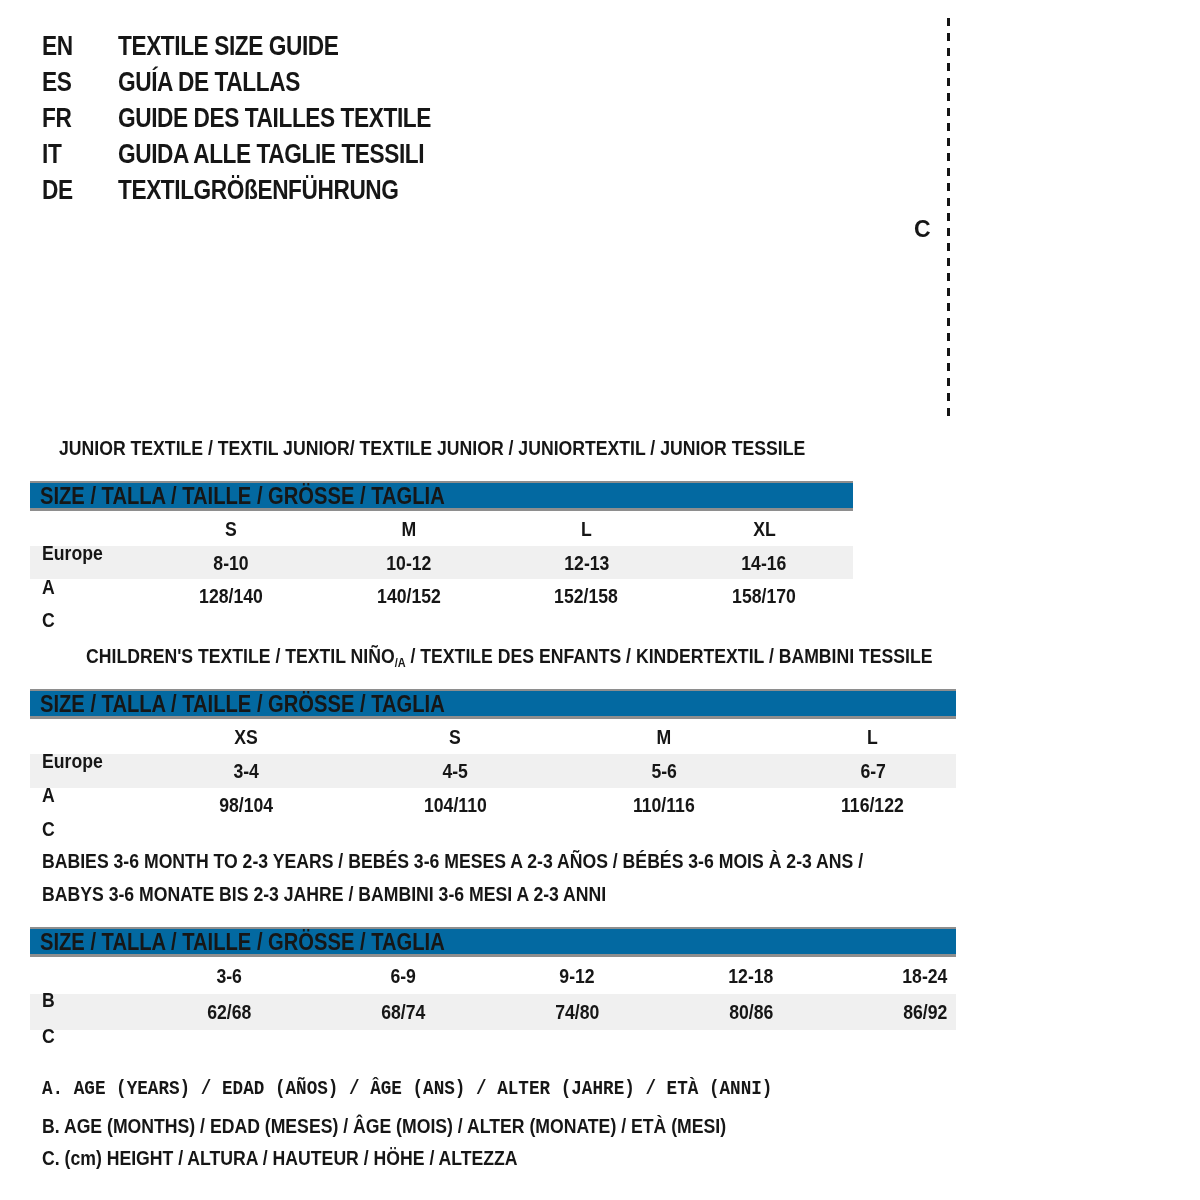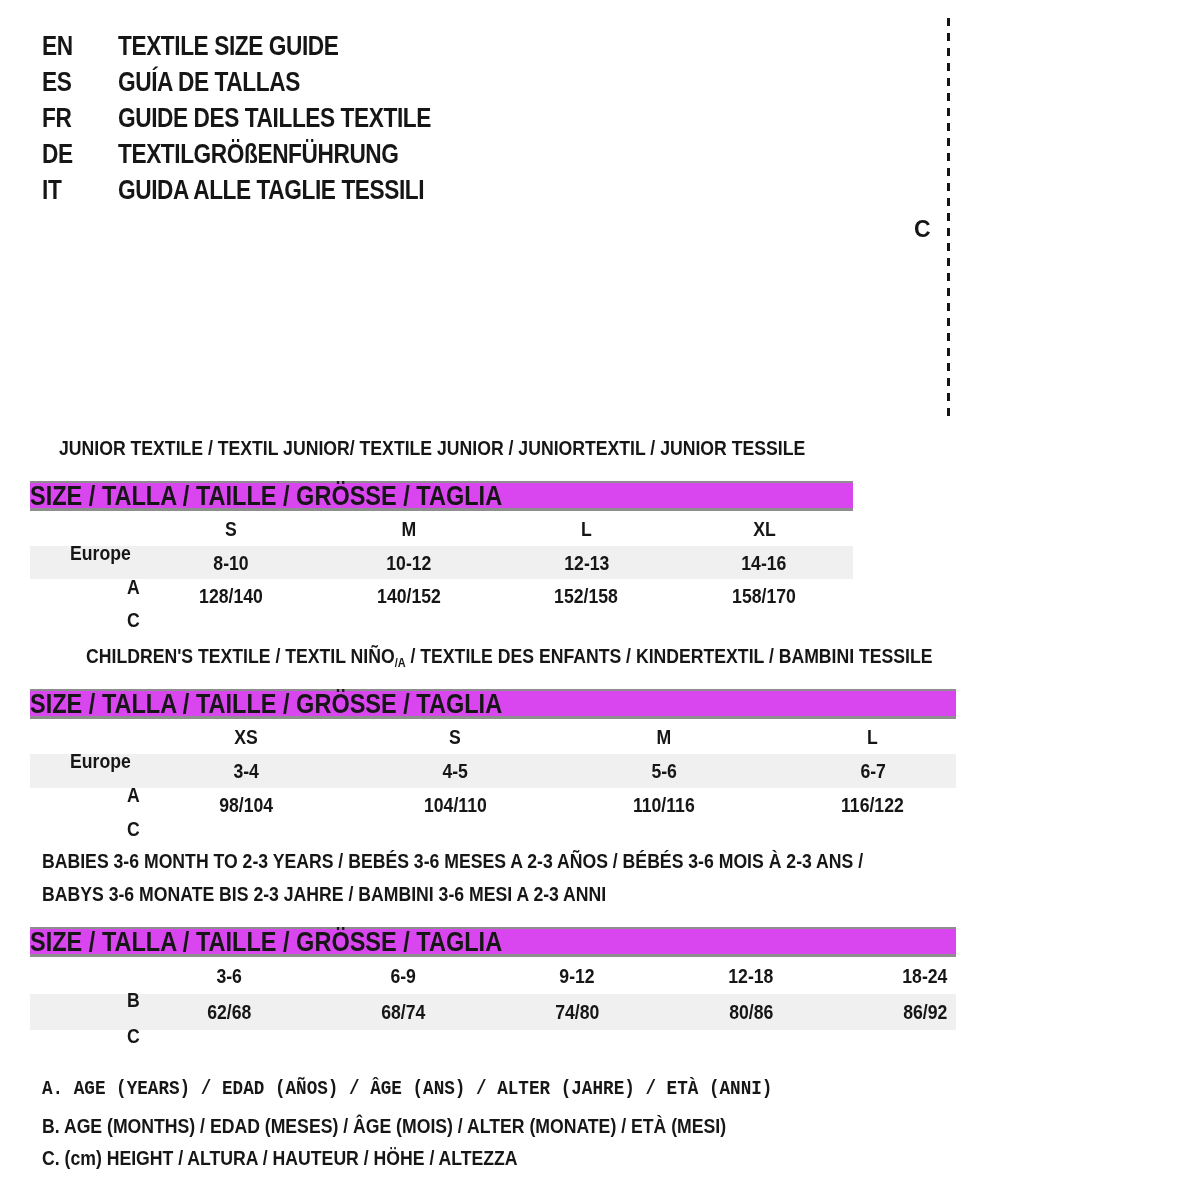--- a/index.html
+++ b/index.html
@@ -23,26 +23,26 @@
     background:repeating-linear-gradient(to bottom,#141414 0 8px,transparent 8px 15px);}
   .height-label{position:absolute;left:914px;top:216px;font-weight:700;font-size:23px;}
   .silhouette{position:absolute;left:962px;top:16px;}
 
   
   .sec-title{position:absolute;font-weight:700;font-size:21px;line-height:23px;white-space:nowrap;}
   .sub{font-size:13px;vertical-align:-4px;}
 
   
   .sizetable{position:absolute;left:30px;}
-  .band{background:#d946ef;border-top:2px solid #8e8e8e;border-bottom:3px solid #8e8e8e;
-    height:25px;display:flex;align-items:center;
-    font-weight:700;font-size:28px;}
+  .band{background:#0369a1;border-top:2px solid #8e8e8e;border-bottom:3px solid #8e8e8e;
+    height:25px;display:flex;align-items:center;padding-left:10px;
+    font-weight:700;font-size:24px;}
   .trow{display:flex;align-items:center;font-weight:700;font-size:21px;}
   .trow.alt{background:#f0f0f0;}
-  .tlabel{flex:0 0 100px;padding-left:12px;text-align:right;margin-top:48px;}
+  .tlabel{flex:0 0 100px;padding-left:12px;text-align:left;margin-top:48px;}
   .tcell{flex:1;text-align:center;}
 
   
   .legend-line{position:absolute;left:42px;font-weight:700;font-size:21px;line-height:23px;white-space:nowrap;}
 </style>
 </head>
 <body>
 
 <div class="page">
 
@@ -53,26 +53,26 @@
     </div>
     <div class="lang-row">
       <div class="lang-code"><span class="cx">ES</span></div>
       <div class="lang-title"><span class="cx">GUÍA DE TALLAS</span></div>
     </div>
     <div class="lang-row">
       <div class="lang-code"><span class="cx">FR</span></div>
       <div class="lang-title"><span class="cx">GUIDE DES TAILLES TEXTILE</span></div>
     </div>
     <div class="lang-row">
+      <div class="lang-code"><span class="cx">IT</span></div>
+      <div class="lang-title"><span class="cx">GUIDA ALLE TAGLIE TESSILI</span></div>
+    </div>
+    <div class="lang-row">
       <div class="lang-code"><span class="cx">DE</span></div>
       <div class="lang-title"><span class="cx">TEXTILGRÖßENFÜHRUNG</span></div>
-    </div>
-    <div class="lang-row">
-      <div class="lang-code"><span class="cx">IT</span></div>
-      <div class="lang-title"><span class="cx">GUIDA ALLE TAGLIE TESSILI</span></div>
     </div>
   </div>
 
   <div class="height-line"></div>
   <div class="height-label">C</div>
   <div class="silhouette">
     <svg width="176" height="404" viewBox="0 0 176 404" xmlns="http://www.w3.org/2000/svg">
       <g fill="#0c0c0c">
 
         <ellipse cx="92" cy="50" rx="40" ry="46"></ellipse>

